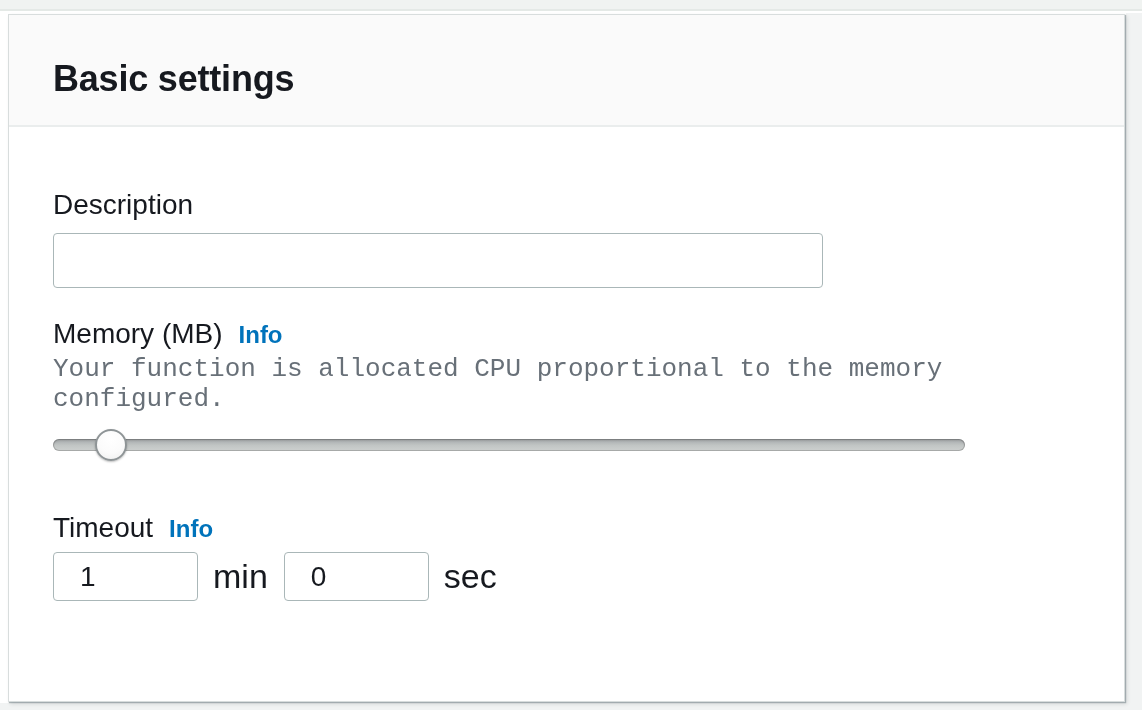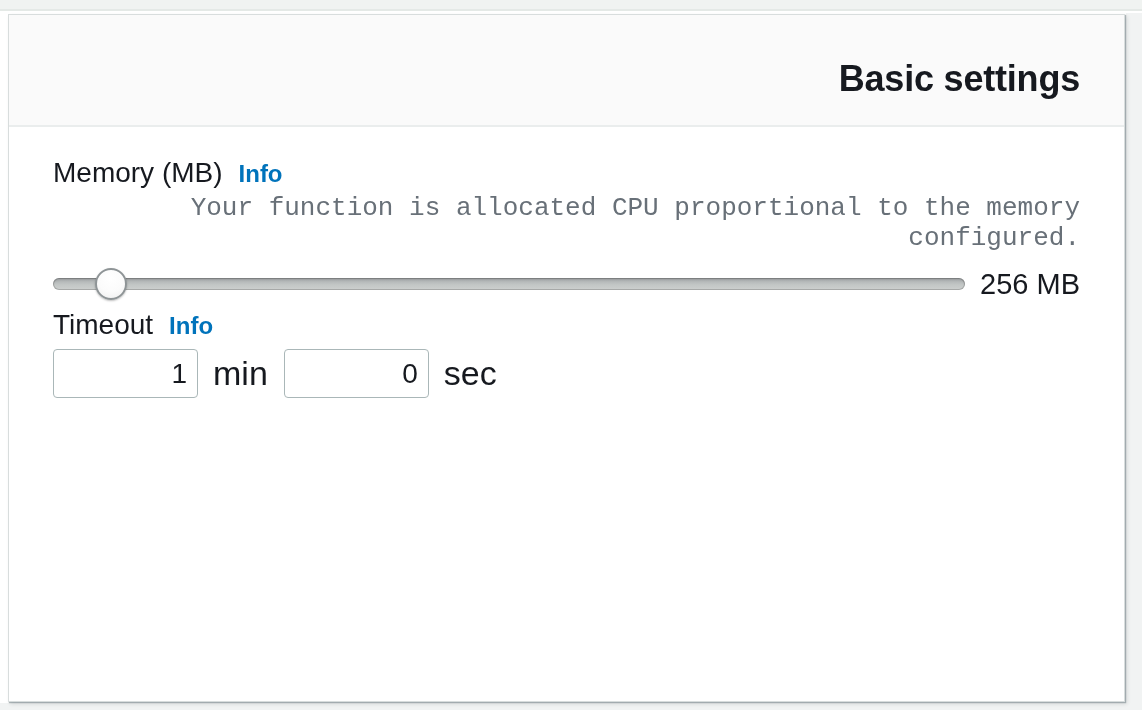--- a/index.html
+++ b/index.html
@@ -1,15 +1,15 @@
 <!DOCTYPE html>
 <html><head>
 <meta charset="utf-8">
 <style>
-  * { box-sizing: border-box; text-align: right; }
+  * { box-sizing: border-box; }
   html, body { margin: 0; padding: 0; }
   body {
     width: 1142px;
     height: 710px;
     position: relative;
     background: #ffffff;
     font-family: "Liberation Sans", sans-serif;
     color: #16191f;
     overflow: hidden;
   }
@@ -134,21 +134,21 @@
     cursor: grab;
   }
   .slider-value {
     margin-left: auto;
     font-size: 29px;
     color: #16191f;
     white-space: nowrap;
   }
 
   
-  .timeout-group { }
+  .timeout-group { margin-top: 42px; }
   .timeout-row {
     margin-top: 6px;
     display: flex;
     align-items: center;
   }
   .small-input {
     width: 145px;
     height: 49px;
     padding: 0 10px 0 26px;
   }
@@ -167,33 +167,36 @@
 <div class="gutter-bottom"></div>
 
 <section class="card">
 
   <header class="card-header">
     <h2 class="card-title">Basic settings</h2>
   </header>
 
   <div class="card-body">
 
+    <div class="description-group">
+      <div class="field-label">Description</div>
+      <input type="text" class="text-input description-input" value="" style="">
+    </div>
 
     <div class="memory-group">
       <div class="label-row">
         <span class="label">Memory (MB)</span>
         <a class="info-link" href="#">Info</a>
       </div>
       <div class="helper-text">Your function is allocated CPU proportional to the memory configured.</div>
       <div class="slider-row">
         <div class="slider">
           <div class="slider-track"></div>
           <div class="slider-thumb" style="left: 6.4%;"></div>
         </div>
-        <div class="slider-value">256 MB</div>
       </div>
     </div>
 
     <div class="timeout-group">
       <div class="label-row">
         <span class="label">Timeout</span>
         <a class="info-link" href="#">Info</a>
       </div>
       <div class="timeout-row">
         <input type="text" class="text-input small-input" value="1" style="">

